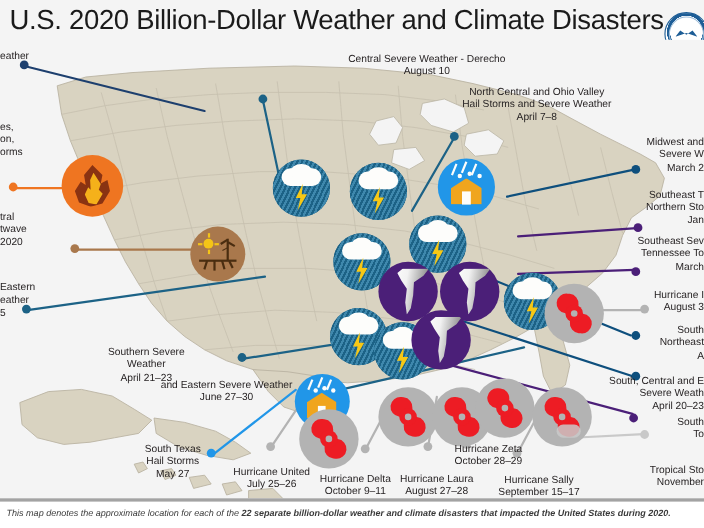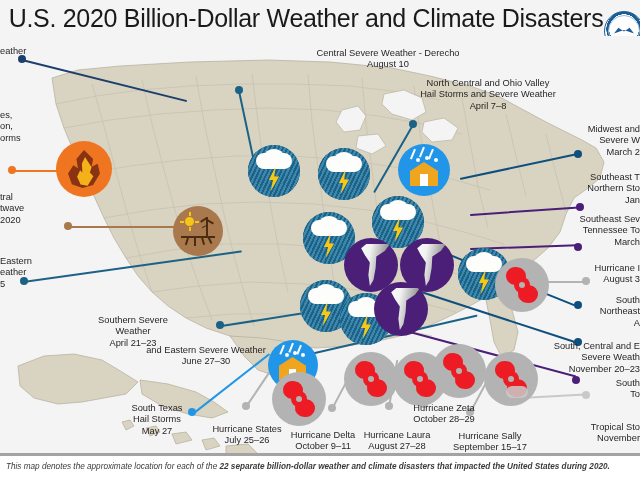--- a/index.html
+++ b/index.html
@@ -447,21 +447,21 @@
 
   <div class="lbl r" style="left:470px;top:295px;width:170px;">
     <div>South</div>
     <div>Northeast</div>
     <div>A</div>
   </div>
 
   <div class="lbl r" style="left:470px;top:341px;width:170px;">
     <div>South, Central and E</div>
     <div>Severe Weath</div>
-    <div>November 20–23</div>
+    <div>April 20–23</div>
   </div>
 
   <div class="lbl r" style="left:470px;top:378px;width:170px;">
     <div>South</div>
     <div>To</div>
   </div>
 
   <div class="lbl r" style="left:470px;top:422px;width:170px;">
     <div>Tropical Sto</div>
     <div>November</div>
@@ -478,21 +478,21 @@
     <div>June 27–30</div>
   </div>
 
   <div class="lbl c" style="left:126px;top:403px;width:62px;">
     <div>South Texas</div>
     <div>Hail Storms</div>
     <div>May 27</div>
   </div>
 
   <div class="lbl c" style="left:202px;top:424px;width:90px;">
-    <div>Hurricane States</div>
+    <div>Hurricane United</div>
     <div>July 25–26</div>
   </div>
 
   <div class="lbl c" style="left:278px;top:430px;width:90px;">
     <div>Hurricane Delta</div>
     <div>October 9–11</div>
   </div>
 
   <div class="lbl c" style="left:352px;top:430px;width:90px;">
     <div>Hurricane Laura</div>

